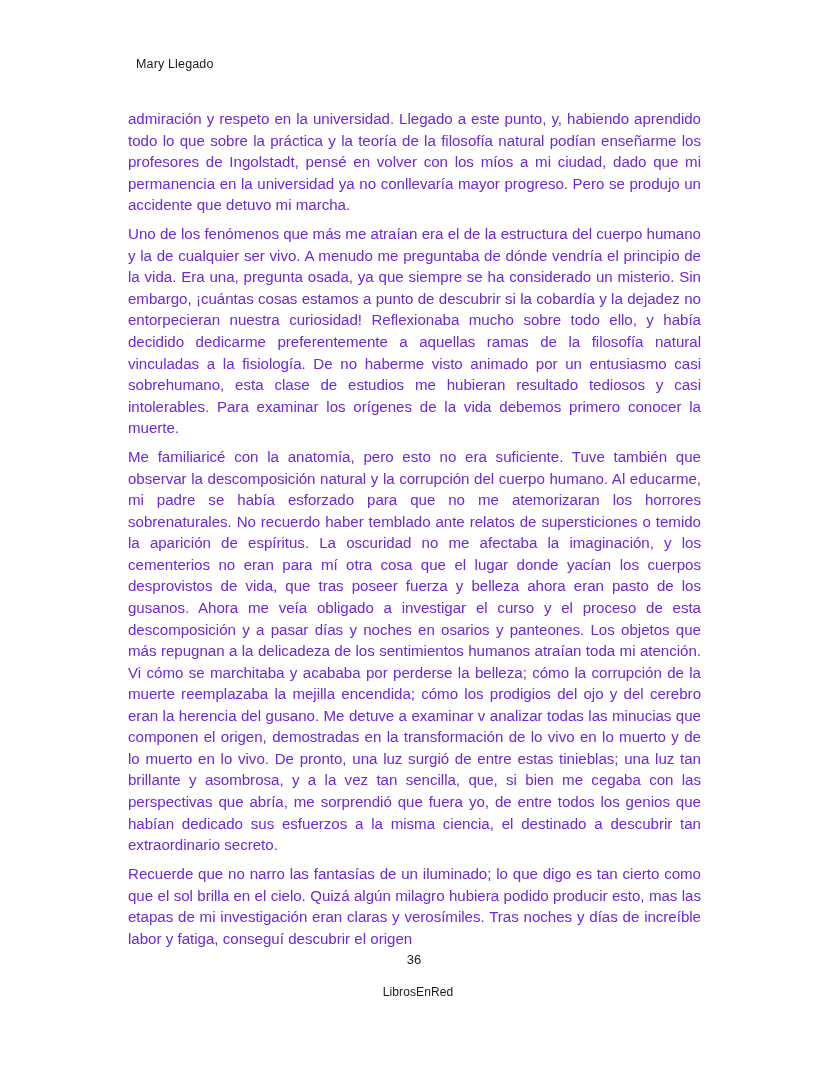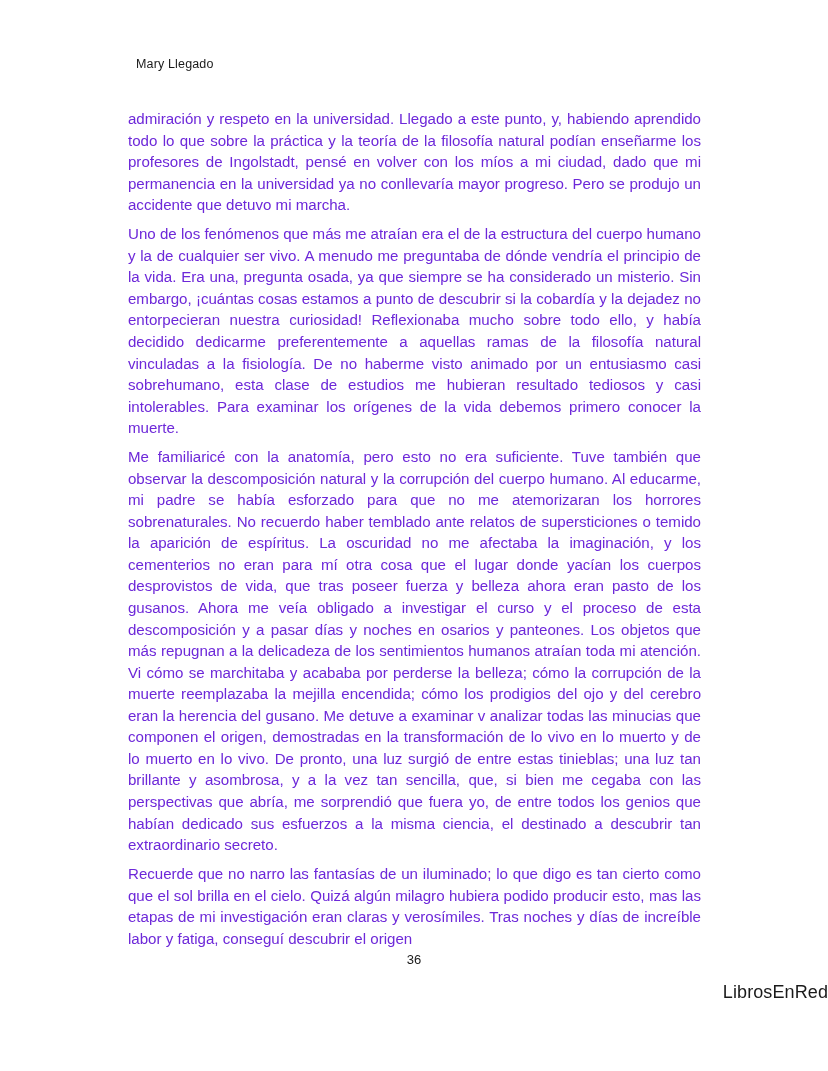--- a/index.html
+++ b/index.html
@@ -65,22 +65,22 @@
     text-align: center;
     font-size: 13px;
     line-height: 17px;
     color: #1a1a1a;
   }
   .imprint {
     position: absolute;
     left: 8px;
     right: 0;
     top: 983px;
-    text-align: right;
-    font-size: 18px;
+    text-align: center;
+    font-size: 12px;
     line-height: 18px;
     letter-spacing: 0.1px;
     color: #1a1a1a;
   }
 </style>
 </head>
 <body>
 
 <div class="page">
 

